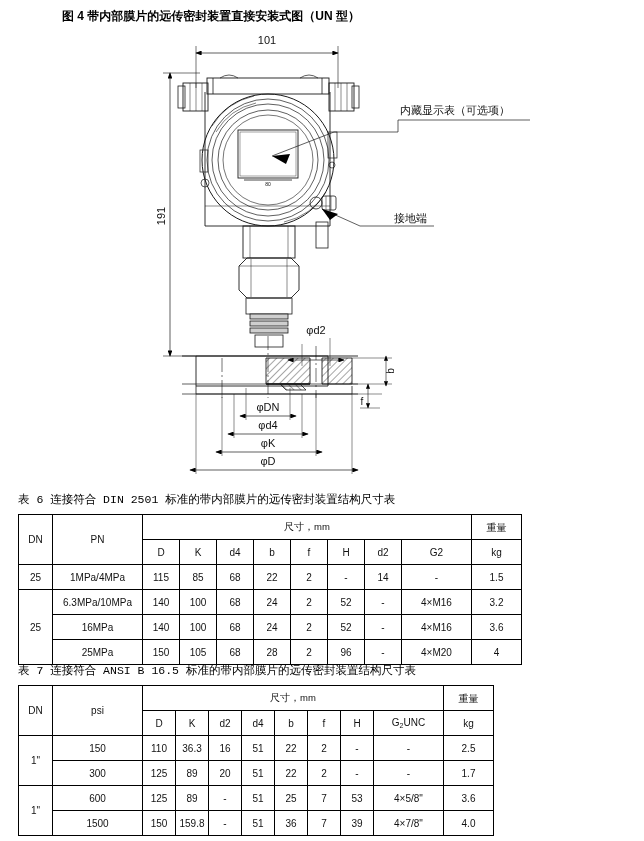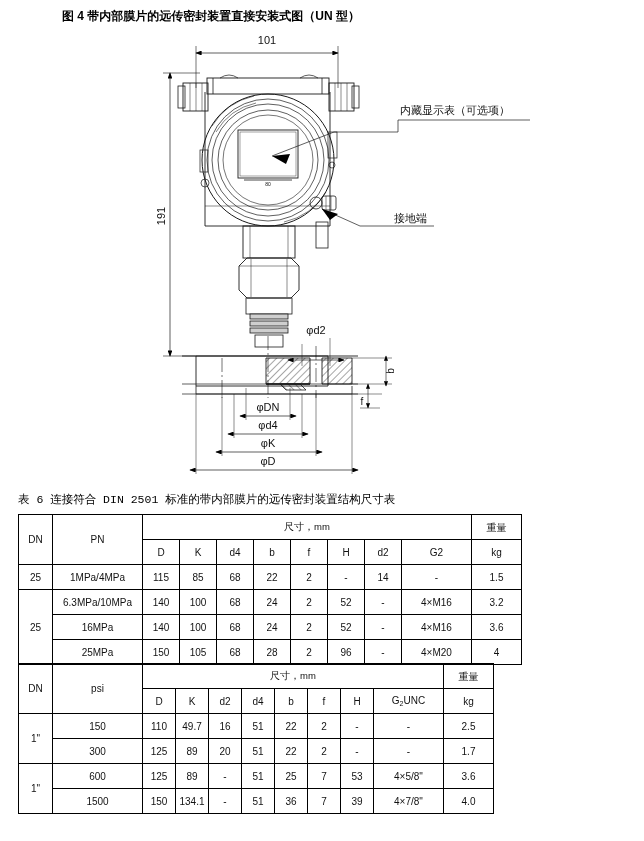--- a/index.html
+++ b/index.html
@@ -331,20 +331,21 @@
             <td class="nowrap">96</td>
             <td class="nowrap">-</td>
             <td class="nowrap">4×M20</td>
             <td class="nowrap">4</td>
           </tr>
         </tbody>
     </table>
   </div>
 
   <div class="tbl-block" style="left:18px;top:663px;">
+    <div class="tbl-caption" style="margin-bottom:7px;">表 7 连接符合 ANSI B 16.5 标准的带内部膜片的远传密封装置结构尺寸表</div>
 
     <table class="dim t7">
       <colgroup>
         <col class="c-dn">
           <col class="c-pn">
         <col class="c-s">
           <col class="c-s">
           <col class="c-s">
           <col class="c-s">
         <col class="c-s">
@@ -372,21 +373,21 @@
           <th>H</th>
           <th class="nowrap">G<sub>2</sub>UNC</th>
           <th>kg</th>
         </tr>
       </thead>
       <tbody>
           <tr>
             <td rowspan="2">1"</td>
             <td class="nowrap">150</td>
             <td class="nowrap">110</td>
-            <td class="nowrap">49.7</td>
+            <td class="nowrap">36.3</td>
             <td class="nowrap">16</td>
             <td class="nowrap">51</td>
             <td class="nowrap">22</td>
             <td class="nowrap">2</td>
             <td class="nowrap">-</td>
             <td class="nowrap">-</td>
             <td class="nowrap">2.5</td>
           </tr>
           <tr>
             <td class="nowrap">300</td>
@@ -409,21 +410,21 @@
             <td class="nowrap">51</td>
             <td class="nowrap">25</td>
             <td class="nowrap">7</td>
             <td class="nowrap">53</td>
             <td class="nowrap">4×5/8"</td>
             <td class="nowrap">3.6</td>
           </tr>
           <tr>
             <td class="nowrap">1500</td>
             <td class="nowrap">150</td>
-            <td class="nowrap">134.1</td>
+            <td class="nowrap">159.8</td>
             <td class="nowrap">-</td>
             <td class="nowrap">51</td>
             <td class="nowrap">36</td>
             <td class="nowrap">7</td>
             <td class="nowrap">39</td>
             <td class="nowrap">4×7/8"</td>
             <td class="nowrap">4.0</td>
           </tr>
         </tbody>
     </table>

